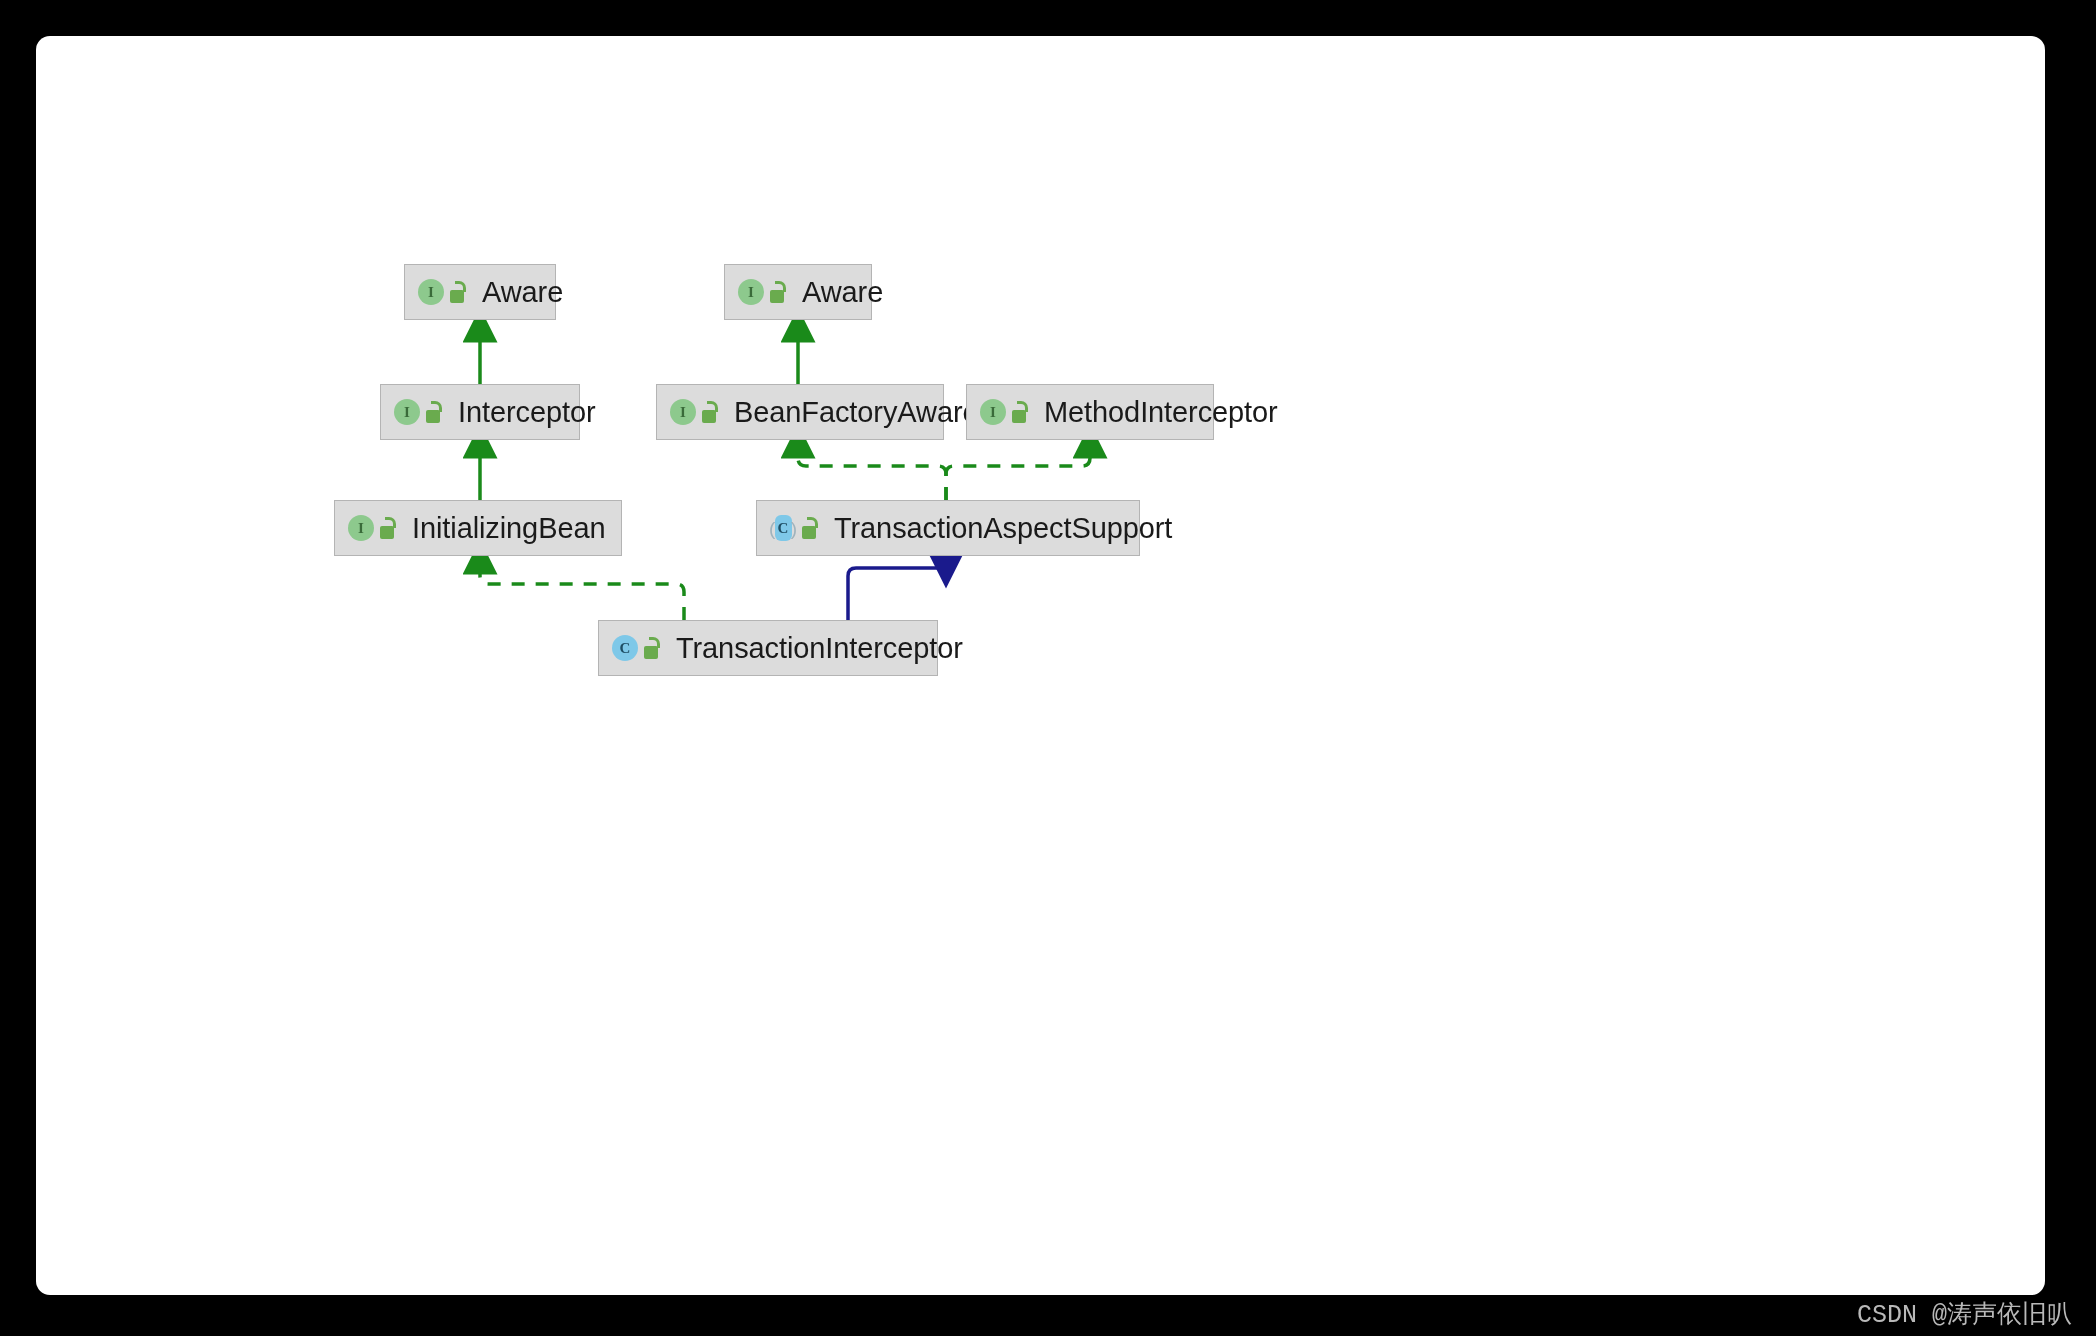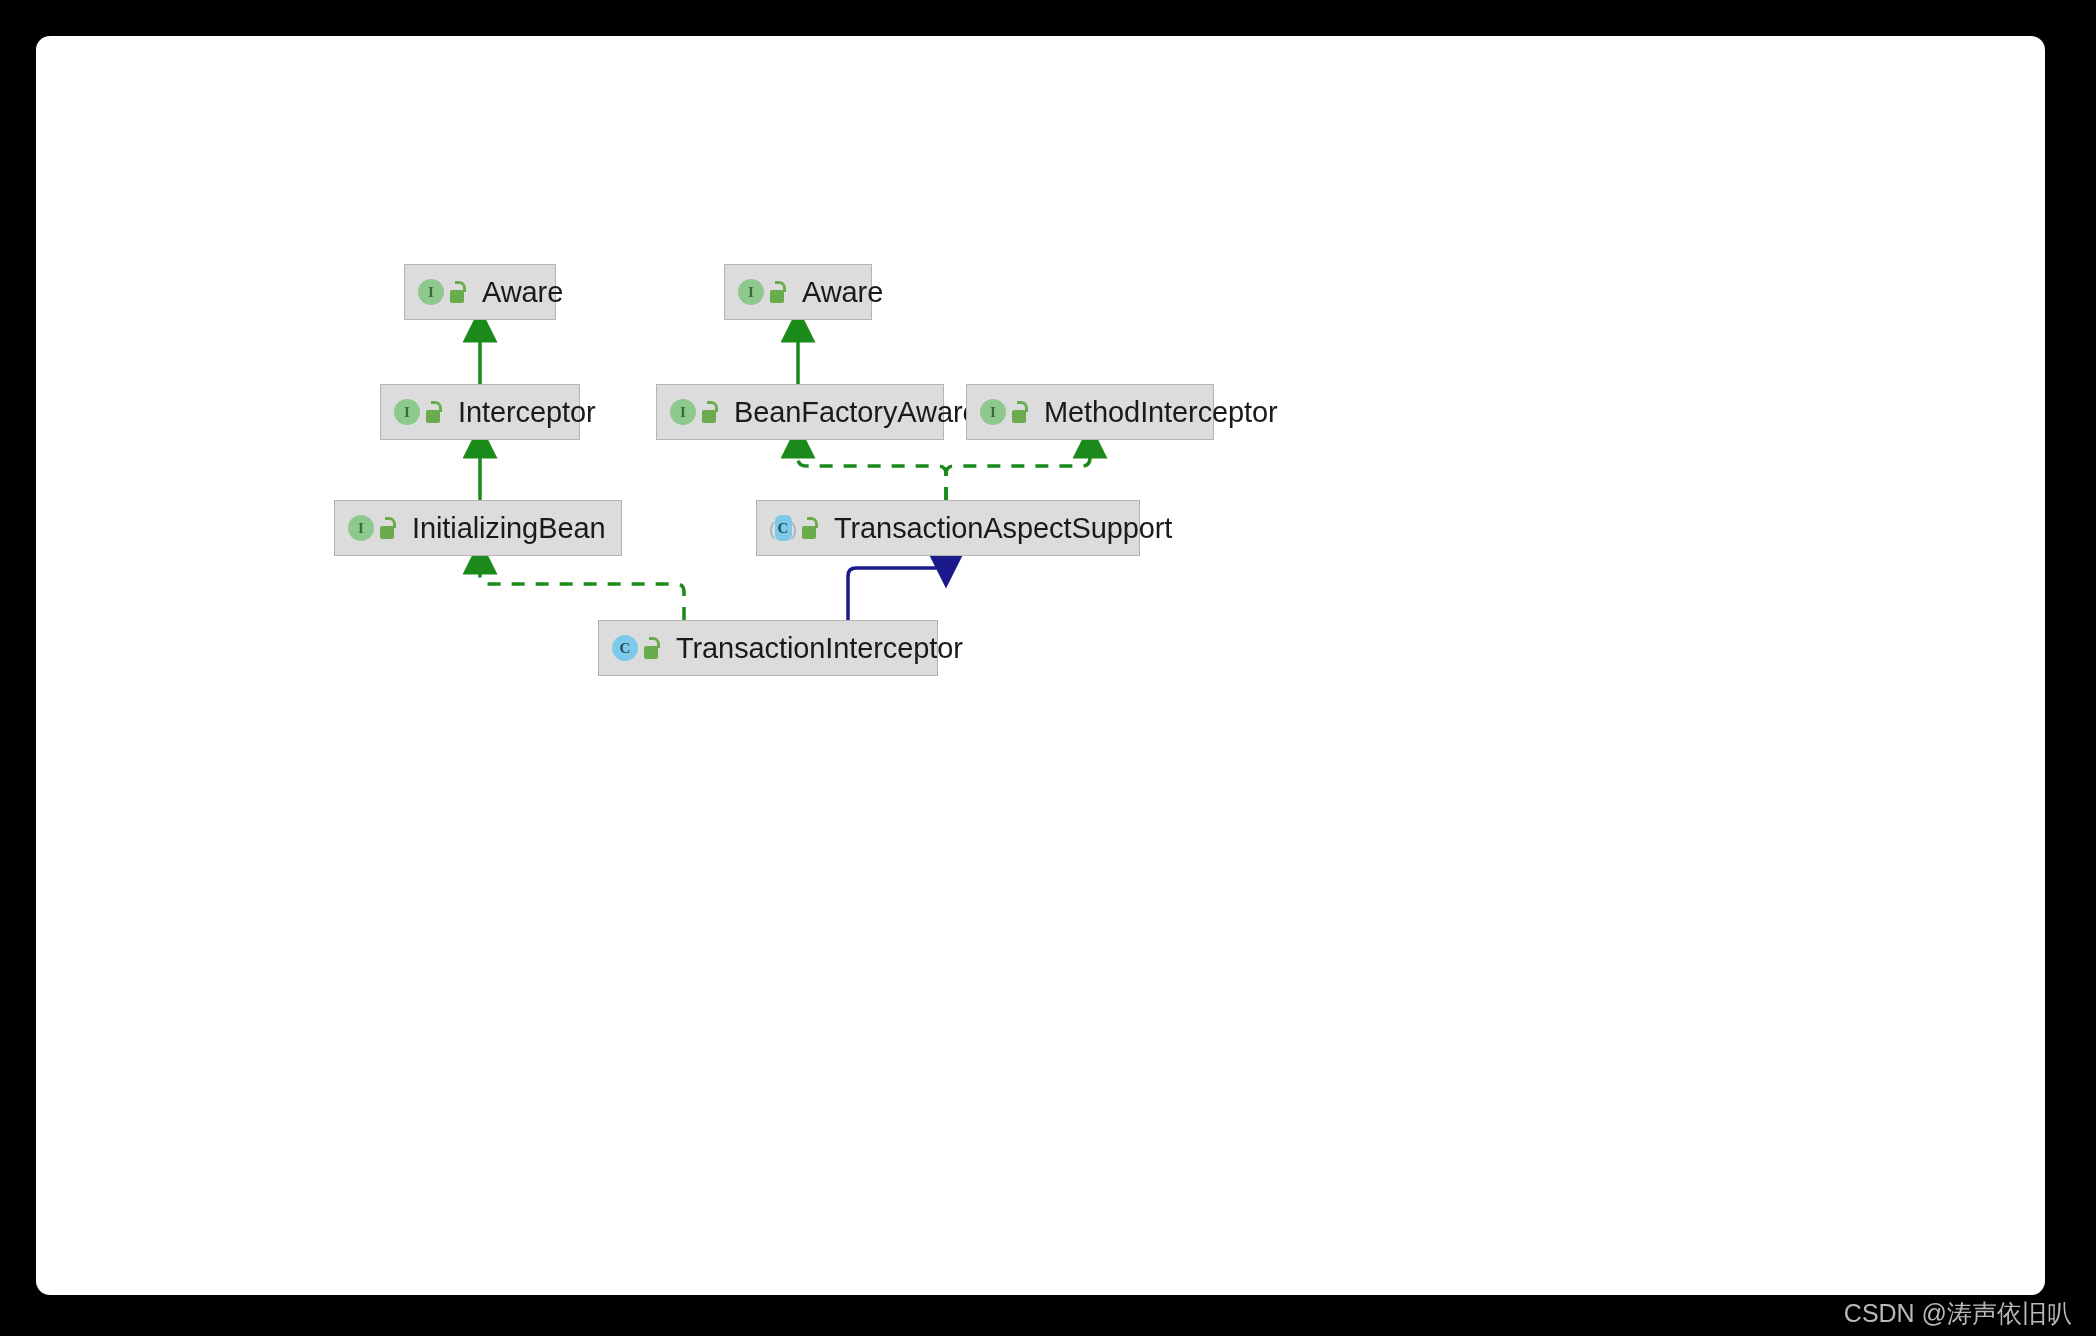--- a/index.html
+++ b/index.html
@@ -164,21 +164,21 @@
     background: #6aab4e;
     border-radius: 2px;
   }
 
   .watermark {
     position: absolute;
     right: 24px;
     bottom: 6px;
     color: #b9b9b9;
     font-size: 25px;
-    font-family: Liberation Sans, sans-serif;
+    font-family: Liberation Mono, monospace;
     white-space: nowrap;
   }
 </style>
 </head>
 <body>
 
 <div id="canvas">
   <div id="diagram-layer">
 
     <svg class="edges" viewBox="0 0 2009 1259" width="2009" height="1259" xmlns="http://www.w3.org/2000/svg">

